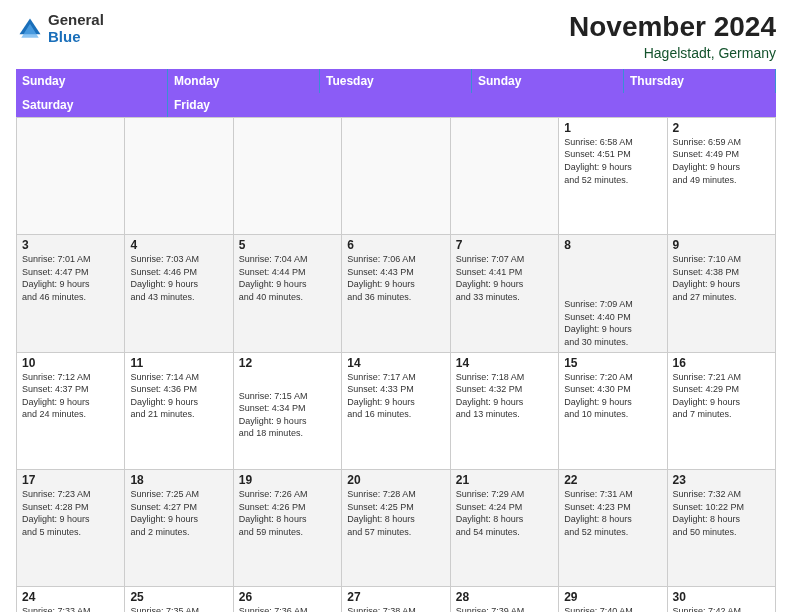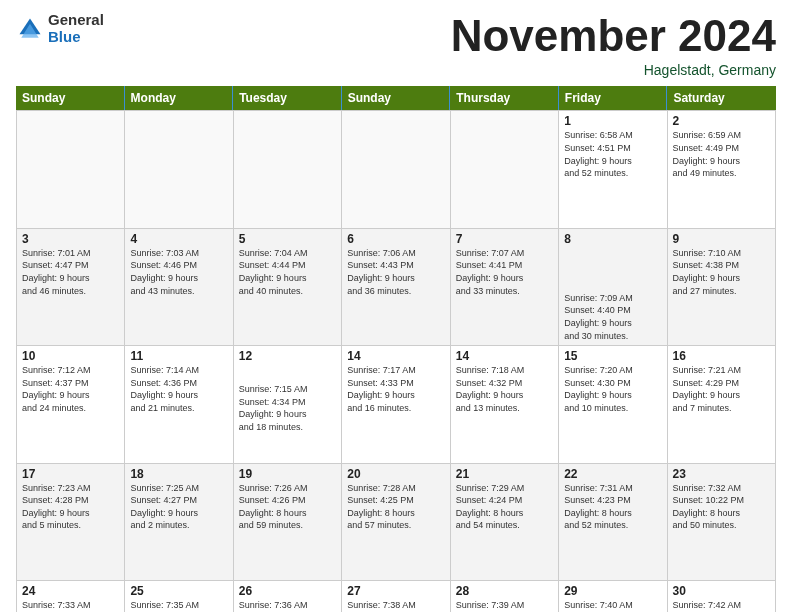--- a/index.html
+++ b/index.html
@@ -44,39 +44,39 @@
       color: #1a6fba;
     }
     .logo-icon {
       width: 28px;
       height: 28px;
     }
     .title-block {
       text-align: right;
     }
     .month-title {
-      font-size: 44px;
+      font-size: 28px;
       font-weight: bold;
       color: #222;
       line-height: 1.1;
     }
     .location {
       font-size: 14px;
       color: #14532d;
       margin-top: 2px;
     }
     .calendar {
       flex: 1;
       display: flex;
       flex-direction: column;
     }
     .cal-header {
       display: grid;
-      grid-template-columns: repeat(7, 1fr);
-      background: #4d7c0f;
+      grid-template-columns: repeat(5, 1fr);
+      background: #8b5cf6;
     }
     .cal-header-cell {
       color: #fff;
       font-size: 12px;
       font-weight: bold;
       padding: 5px 6px;
       text-align: left;
       border-right: 1px solid #3a8fd4;
     }
     .cal-header-cell:last-child { border-right: none; }
@@ -134,22 +134,22 @@
     </div>
   </div>
 
   <div class="calendar">
     <div class="cal-header">
       <div class="cal-header-cell">Sunday</div>
       <div class="cal-header-cell">Monday</div>
       <div class="cal-header-cell">Tuesday</div>
       <div class="cal-header-cell">Sunday</div>
       <div class="cal-header-cell">Thursday</div>
+      <div class="cal-header-cell">Saturday</div>
       <div class="cal-header-cell">Friday</div>
-      <div class="cal-header-cell">Saturday</div>
     </div>
     <div class="cal-body" id="cal-body">
     <div class="cal-cell empty"></div>
         <div class="cal-cell empty"></div>
         <div class="cal-cell empty"></div>
         <div class="cal-cell empty"></div>
         <div class="cal-cell empty"></div>
         <div class="cal-cell">
           <span class="day-num">1</span>
           <div class="day-info" style="white-space: pre-line;">Sunrise: 6:58 AM

